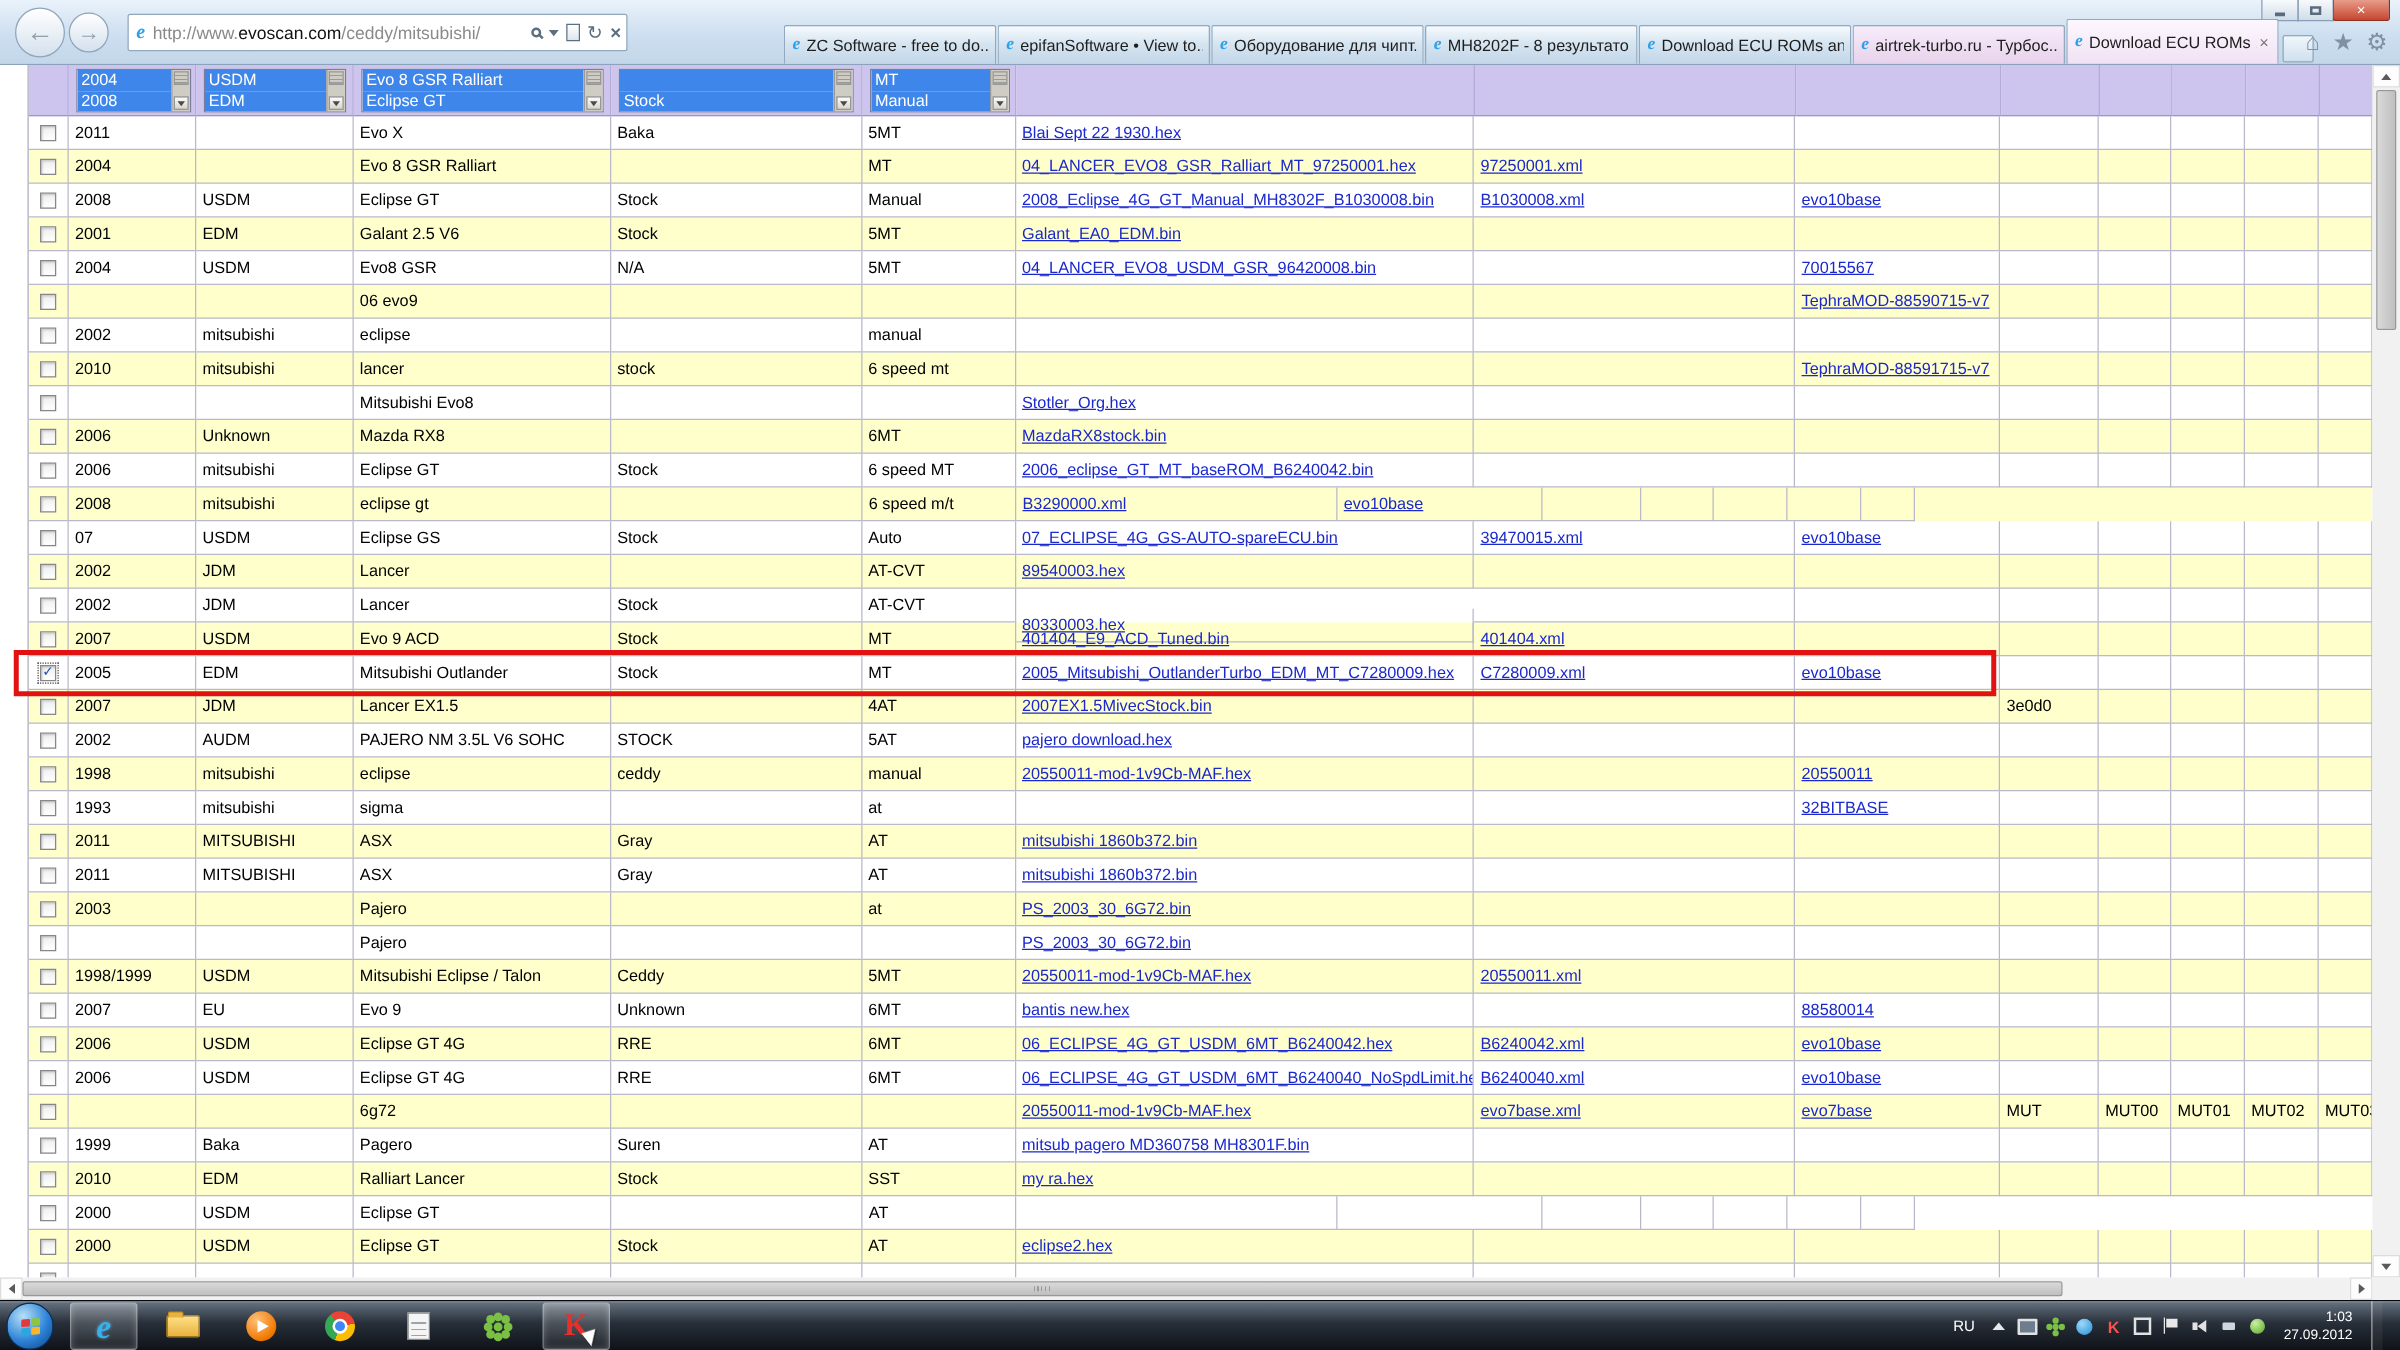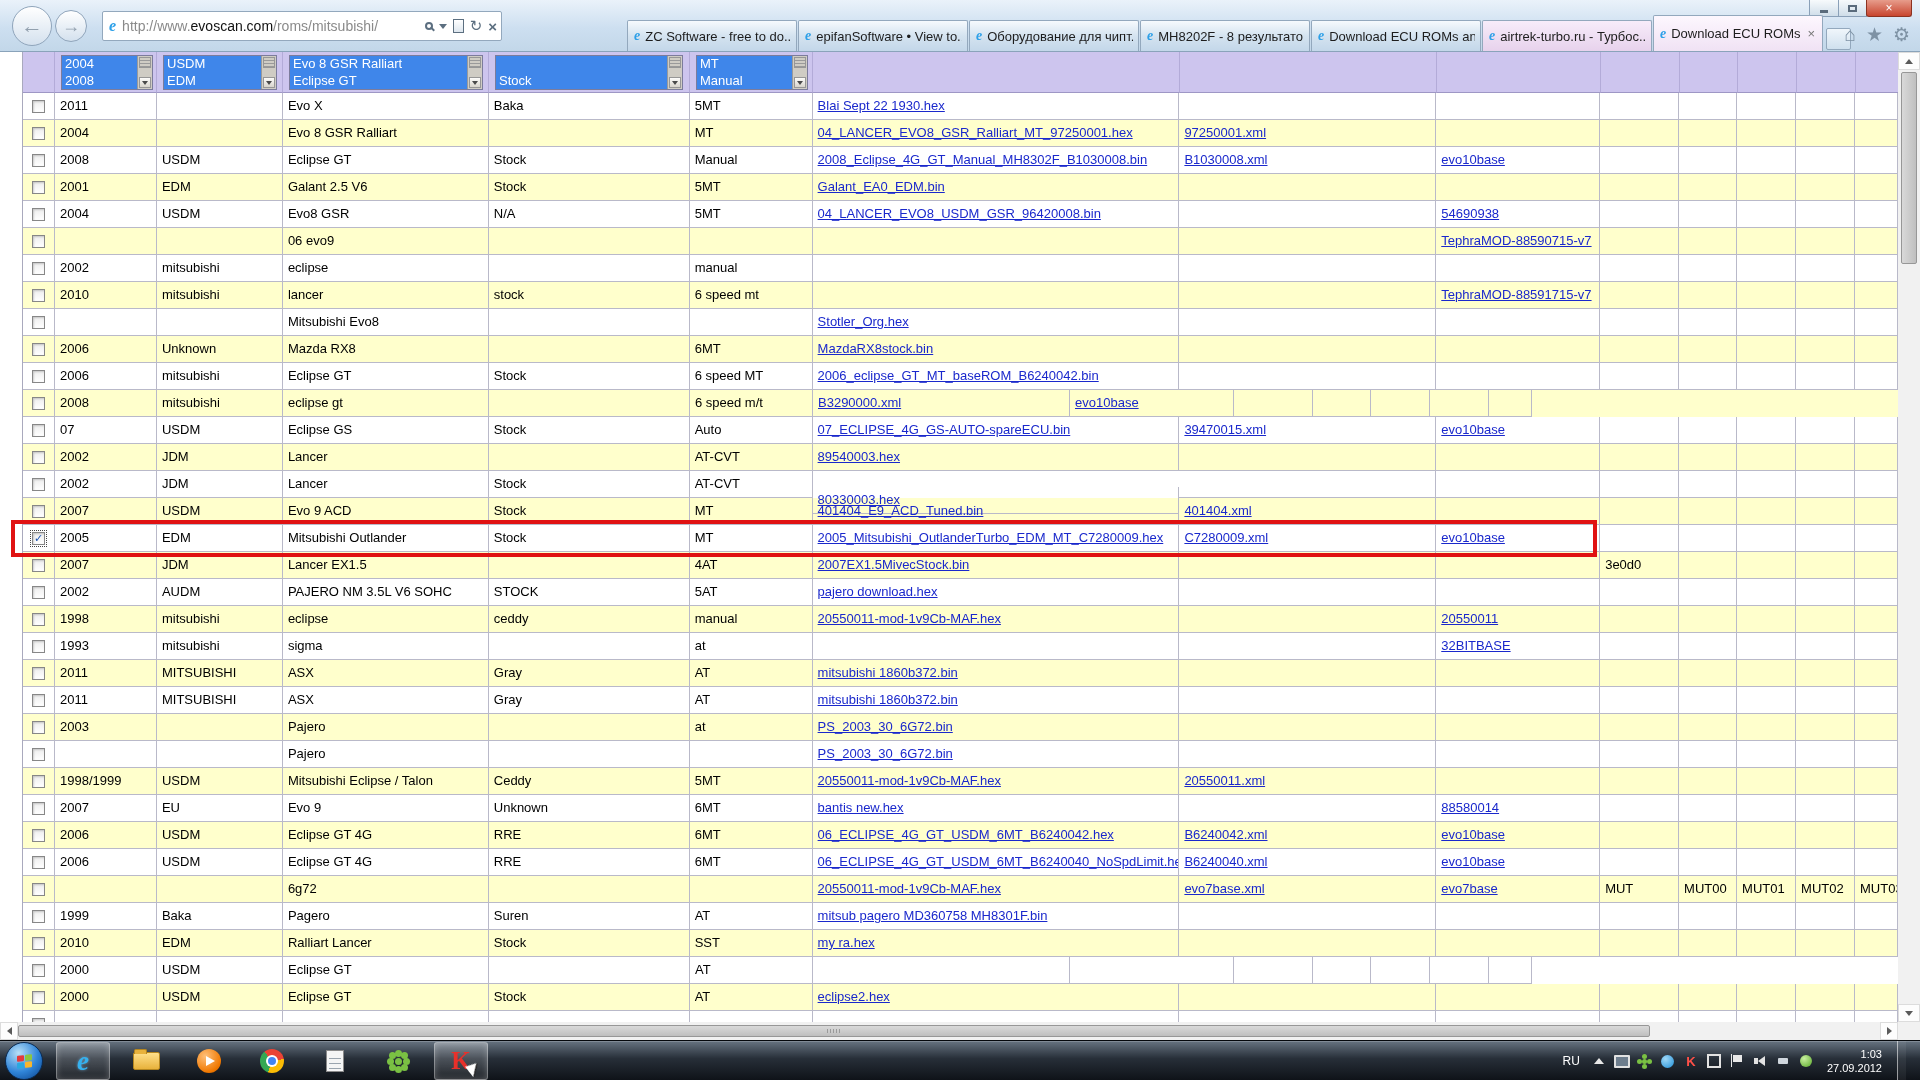--- a/index.html
+++ b/index.html
@@ -213,21 +213,21 @@
 
     <div class="navb back">
         <span>←</span>
       </div>
     <div class="navb fwd">
         <span>→</span>
       </div>
 
     <div class="addrbar">
       <span class="favicon-e">e</span>
-      <span class="url"><span class="dim">http://www.</span><span class="dom">evoscan.com</span><span class="dim">/roms/mitsubishi/</span></span>
+      <span class="url"><span class="dim">http://www.</span><span class="dom">evoscan.com</span><span class="dim">/ceddy/mitsubishi/</span></span>
       <span class="addr-ic">
           <span class="mag"></span>
         </span>
       <span class="addr-ic">
           <span class="tri-dn"></span>
         </span>
       <span class="addr-ic">
           <span class="pageic"></span>
         </span>
       <span class="addr-ic ref">↻</span>
@@ -422,21 +422,21 @@
             <div class="cell cbc" style="width: 32px;">
               <span class="cb"></span>
             </div>
             <div class="cell" style="width: 102px;">2004</div>
             <div class="cell" style="width: 126px;">USDM</div>
             <div class="cell" style="width: 206px;">Evo8 GSR</div>
             <div class="cell" style="width: 201px;">N/A</div>
             <div class="cell" style="width: 123px;">5MT</div>
             <div class="cell" style="width: 367px;"><a href="#" class="lnk">04_LANCER_EVO8_USDM_GSR_96420008.bin</a></div>
             <div class="cell" style="width: 257px;"></div>
-            <div class="cell" style="width: 164px;"><a href="#" class="lnk">54690938</a></div>
+            <div class="cell" style="width: 164px;"><a href="#" class="lnk">70015567</a></div>
             <div class="cell" style="width: 79px;"></div>
             <div class="cell" style="width: 58px;"></div>
             <div class="cell" style="width: 59px;"></div>
             <div class="cell" style="width: 59px;"></div>
             <div class="cell" style="width: 43px;"></div>
           </div>
           <div class="trow odd">
             <div class="cell cbc" style="width: 32px;">
               <span class="cb"></span>
             </div>

